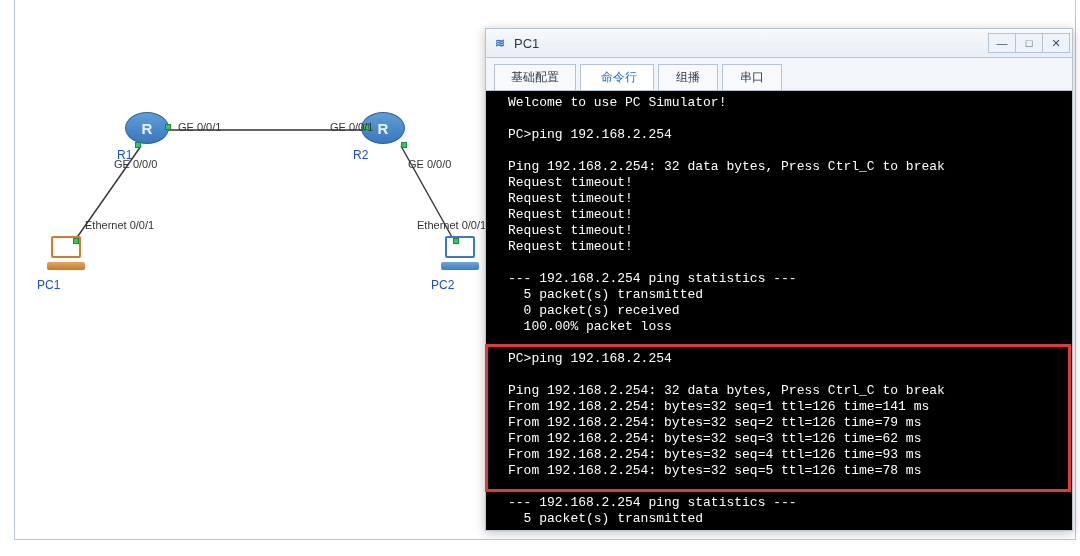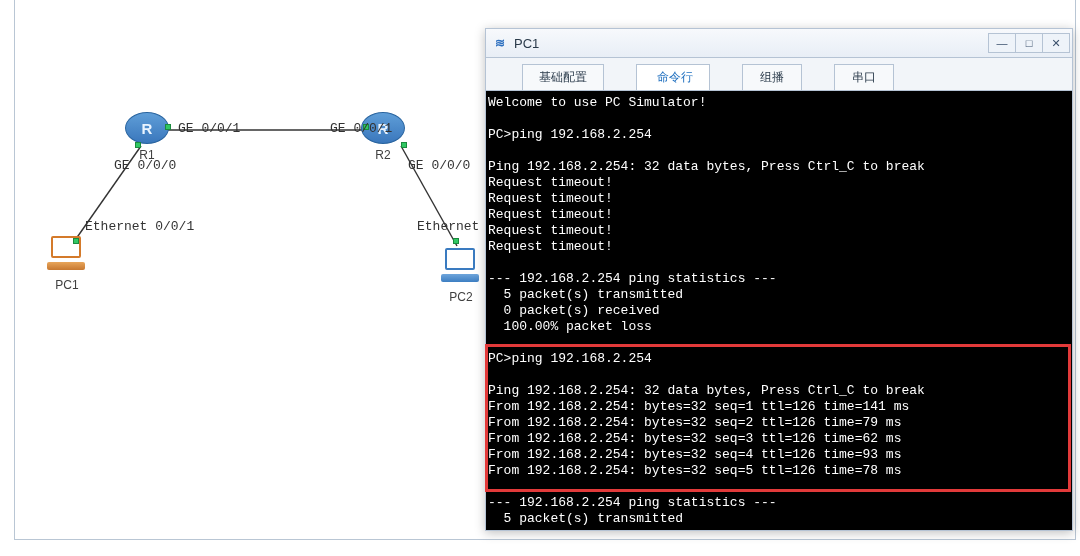--- a/index.html
+++ b/index.html
@@ -40,23 +40,23 @@
       width: 44px; height: 32px;
       background: linear-gradient(#5f9ed8,#3a77bc);
       border-radius: 50%/50%;
       border: 1px solid #29649f;
       display:flex; align-items:center; justify-content:center;
       color:#e9f4ff; font-weight:bold; font-size:15px;
     }
     .dev-label {
       position: absolute;
       font-size: 12px;
-      color:#404040;
+      color:#1d4ed8;
       white-space: nowrap;
-      text-align:center;
+      text-align:left;
       width:60px;
       left:-8px;
       top:36px;
     }
     .pc {
       position: absolute;
       width: 44px; height: 42px;
     }
     .pc-body {
       width:42px; height:38px;
@@ -74,24 +74,23 @@
       position:absolute; left:2px; top:26px;
       border-radius:2px;
     }
     .pc1 .pc-monitor { border-color:#d47a2a; }
     .pc1 .pc-base { background:linear-gradient(#e8a55a,#c77830); }
     .pc2 .pc-monitor { border-color:#3a7bc0; }
     .pc2 .pc-base { background:linear-gradient(#6ea5db,#3d7ec2); }
     .pc .dev-label { top:42px; }
     .if-label {
       position:absolute;
-      font-size:13px;
+      font-size:11px;
       color:#333;
       white-space:nowrap;
-      font-family:Liberation Mono, monospace;
     }
     .port { width:6px; height:6px; background:#31c763; border:1px solid #1b8a3e; position:absolute; }
 
     
     .terminal-win {
       position:absolute;
       left:485px; top:28px;
       width:588px;
       background:#fff;
       box-shadow:0 2px 10px rgba(0,0,0,.25);
@@ -123,30 +122,29 @@
       padding:4px 16px;
       font-size:12px;
       border:1px solid #b5c3d4;
       border-bottom:none;
       background:#f7f9fb;
       color:#2a3a4a;
       margin-right:4px;
       cursor:pointer;
       min-width:60px;
       text-align:center;
-      margin-left:28px;
     }
     .tab.active { background:#fff; color:#1f6fbf;padding-left:20px; }
     .console {
       background:#000;
       color:#fff;
       font-family:"Courier New", monospace;
       font-size:13px;
       line-height:16px;
-      padding:4px 6px 6px 2px;
+      padding:4px 6px 6px 22px;
       white-space:pre;
       border:1px solid #b5c3d4;
       border-top:none;
       height:440px;
       overflow:hidden;
       position:relative;
     }
     .highlight-box {
       position:absolute;
       border:3px solid #e23a3a;
@@ -184,21 +182,21 @@
 
     <div class="pc pc1" style="left:30px; top:236px;">
       <div class="pc-body">
           <div class="pc-monitor"></div>
           <div class="pc-base"></div>
         </div>
       <div class="dev-label">PC1</div>
     </div>
     <span class="port" style="left:58px; top:238px;"></span>
 
-    <div class="pc pc2" style="left:424px; top:248px;">
+    <div class="pc pc2" style="left:424px; top:236px;">
       <div class="pc-body">
           <div class="pc-monitor"></div>
           <div class="pc-base"></div>
         </div>
       <div class="dev-label">PC2</div>
     </div>
     <span class="port" style="left:438px; top:238px;"></span>
 
     <span class="if-label" style="left:163px; top:121px;">GE 0/0/1</span>
     <span class="if-label" style="left:315px; top:121px;">GE 0/0/1</span>

